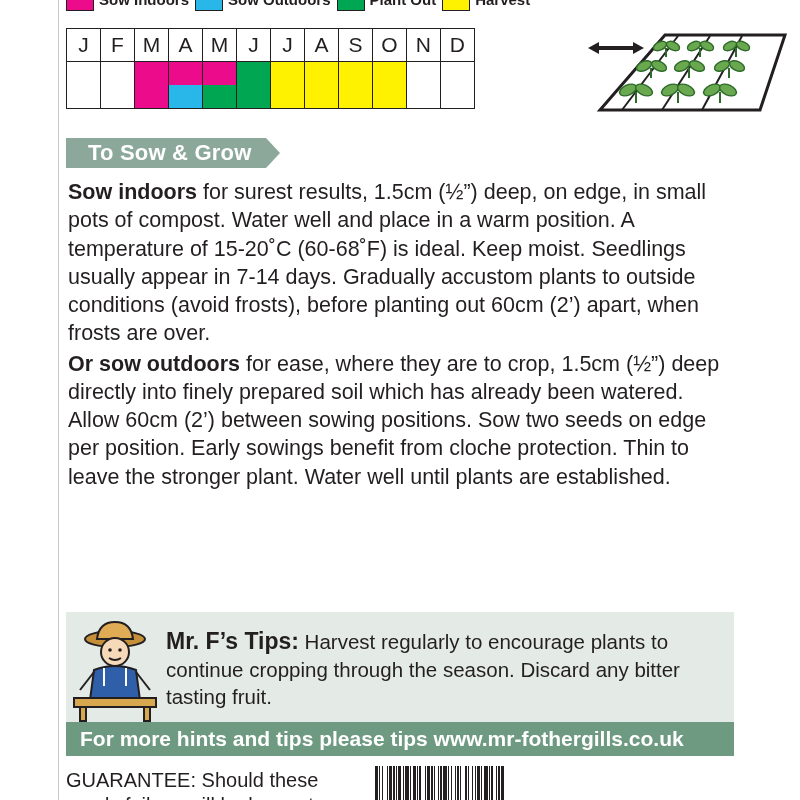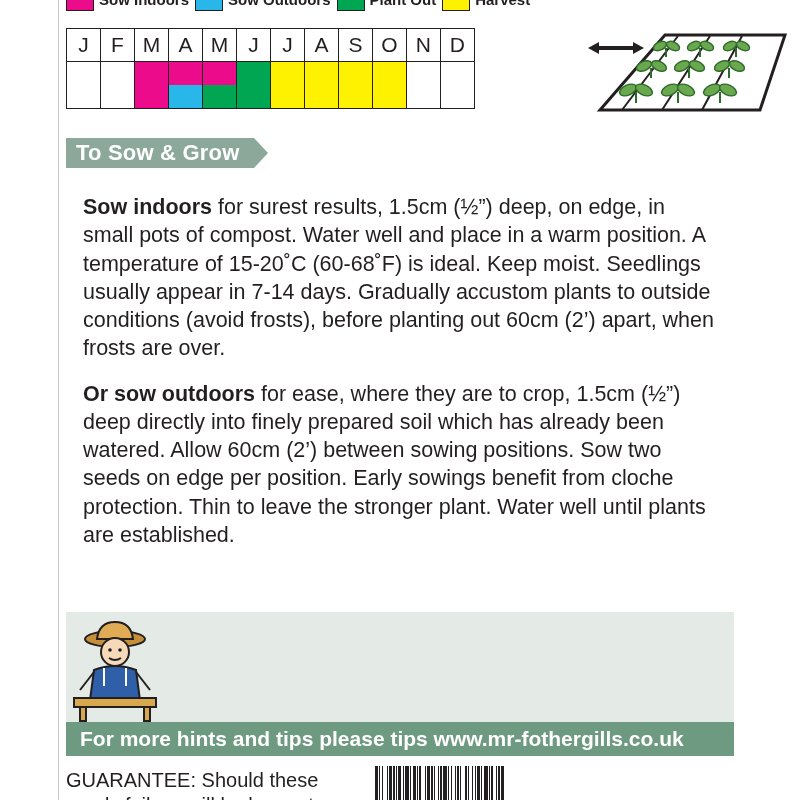--- a/index.html
+++ b/index.html
@@ -97,21 +97,21 @@
     position: absolute;
     left: 66px;
     top: 138px;
     height: 30px;
     background: #8ca89a;
     color: #ffffff;
     font-size: 22px;
     font-weight: bold;
     display: flex;
     align-items: center;
-    padding: 0 14px 0 10px;
+    padding: 0 14px 0 22px;
     letter-spacing: 0.2px;
   }
   .banner::after {
     content: "";
     position: absolute;
     right: -14px;
     top: 0;
     width: 0; height: 0;
     border-top: 15px solid transparent;
     border-bottom: 15px solid transparent;
@@ -121,21 +121,21 @@
   
   .copy {
     position: absolute;
     left: 66px;
     top: 176px;
     width: 668px;
     font-size: 21.5px;
     line-height: 1.315;
     color: #231f20;
   }
-  .copy p { margin: 17px; }
+  .copy p { margin: 2px; }
   .copy b { font-weight: bold; }
 
   
   .tips {
     position: absolute;
     left: 66px;
     top: 612px;
     width: 668px;
     height: 110px;
     background: #e4ebe6;
@@ -389,20 +389,23 @@
       <path d="M38 56 L38 74 M60 56 L60 74" stroke="#ffffff" stroke-width="2"></path>
 
       <path d="M28 60 L14 78" stroke="#231f20" stroke-width="2" fill="none"></path>
       <path d="M70 60 L84 78" stroke="#231f20" stroke-width="2" fill="none"></path>
 
       <rect x="8" y="86" width="82" height="9" fill="#d8a84f" stroke="#231f20" stroke-width="2"></rect>
       <rect x="14" y="95" width="6" height="14" fill="#d8a84f" stroke="#231f20" stroke-width="2"></rect>
       <rect x="78" y="95" width="6" height="14" fill="#d8a84f" stroke="#231f20" stroke-width="2"></rect>
     </svg>
   </div>
+  <div class="tips-text">
+    <b>Mr. F’s Tips:</b><span> Harvest regularly to encourage plants to continue cropping through the season. Discard any bitter tasting fruit.</span>
+  </div>
 </div>
 
 <div class="web-banner">
   <span>For more hints and tips please tips www.mr-fothergills.co.uk</span>
 </div>
 
 <div class="guarantee">
   <b>GUARANTEE:</b><span> Should these seeds fail we will be happy to</span>
 </div>
 

